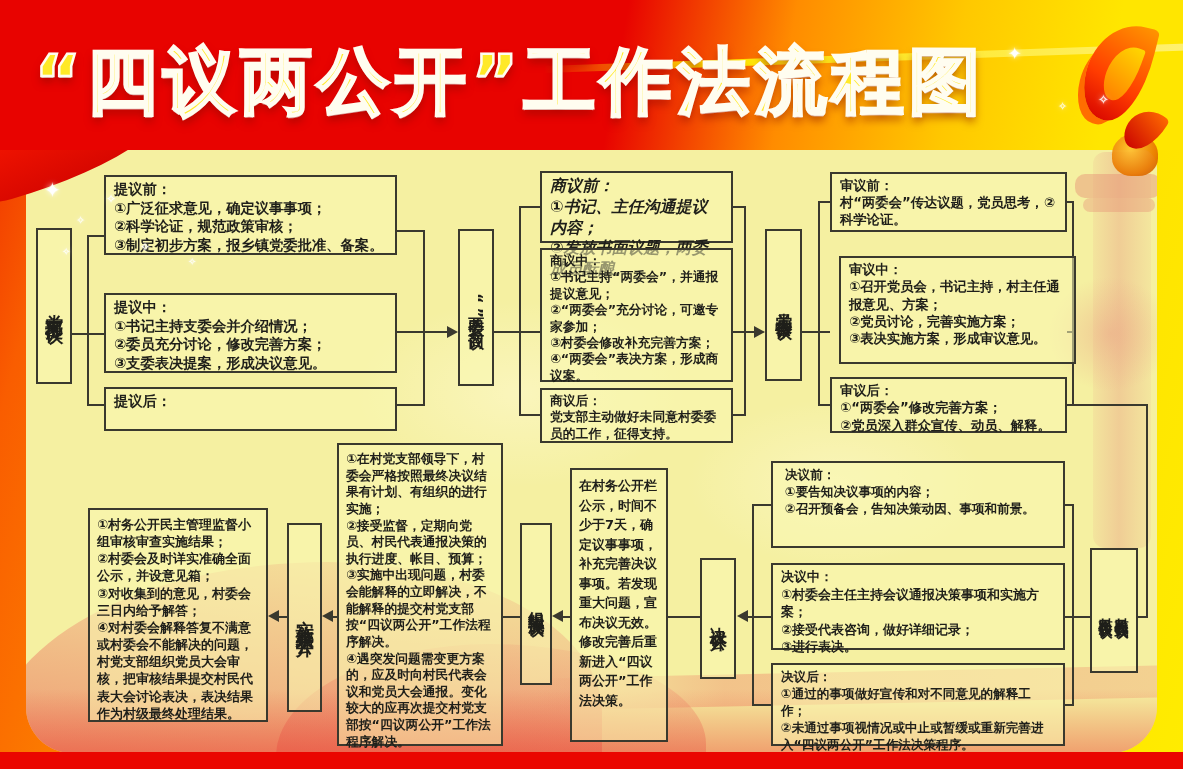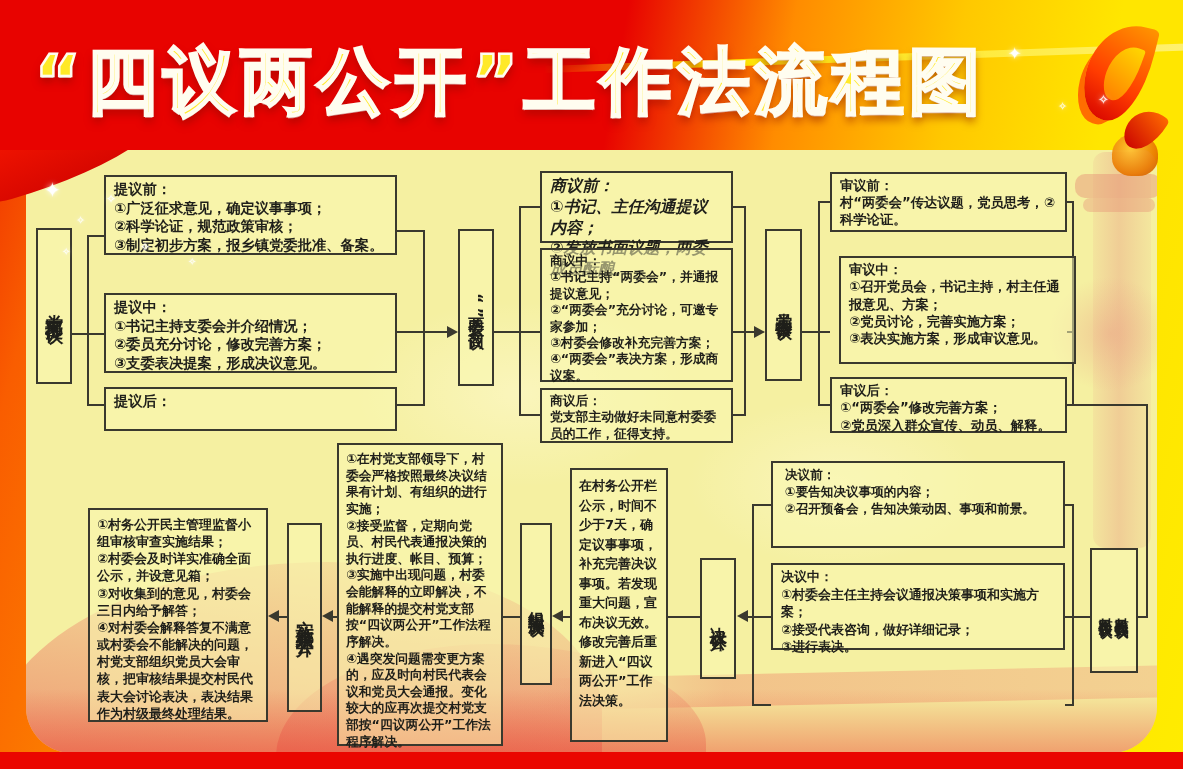--- a/index.html
+++ b/index.html
@@ -234,20 +234,25 @@
     <div class="stage-title">决议前：</div>
     <div class="stage-body">①要告知决议事项的内容；
 ②召开预备会，告知决策动因、事项和前景。</div>
   </div>
   <div class="fbox sbox" style="left:771px; top:563px; width:294px; height:87px; font-size:13px; line-height:1.35;">
     <div class="stage-title">决议中：</div>
     <div class="stage-body">①村委会主任主持会议通报决策事项和实施方案；
 ②接受代表咨询，做好详细记录；
 ③进行表决。</div>
   </div>
+  <div class="fbox sbox" style="left:771px; top:663px; width:294px; height:83px; font-size:12.6px; line-height:1.35;">
+    <div class="stage-title">决议后：</div>
+    <div class="stage-body">①通过的事项做好宣传和对不同意见的解释工作；
+②未通过事项视情况或中止或暂缓或重新完善进入“四议两公开”工作法决策程序。</div>
+  </div>
 
   <div class="fbox tbox" style="left:570px; top:468px; width:98px; height:274px; font-size:13px; line-height:1.5;">在村务公开栏公示，时间不少于7天，确定议事事项，补充完善决议事项。若发现重大问题，宣布决议无效。修改完善后重新进入“四议两公开”工作法决策。</div>
   <div class="fbox tbox" style="left:337px; top:443px; width:166px; height:303px; font-size:12.8px; line-height:1.3;">①在村党支部领导下，村委会严格按照最终决议结果有计划、有组织的进行实施；
 ②接受监督，定期向党员、村民代表通报决策的执行进度、帐目、预算；
 ③实施中出现问题，村委会能解释的立即解决，不能解释的提交村党支部按“四议两公开”工作法程序解决。
 ④遇突发问题需变更方案的，应及时向村民代表会议和党员大会通报。变化较大的应再次提交村党支部按“四议两公开”工作法程序解决。</div>
   <div class="fbox tbox" style="left:88px; top:508px; width:180px; height:214px; font-size:13px; line-height:1.32;">①村务公开民主管理监督小组审核审查实施结果；
 ②村委会及时详实准确全面公示，并设意见箱；
 ③对收集到的意见，村委会三日内给予解答；
 ④对村委会解释答复不满意或村委会不能解决的问题，村党支部组织党员大会审核，把审核结果提交村民代表大会讨论表决，表决结果作为村级最终处理结果。</div>

